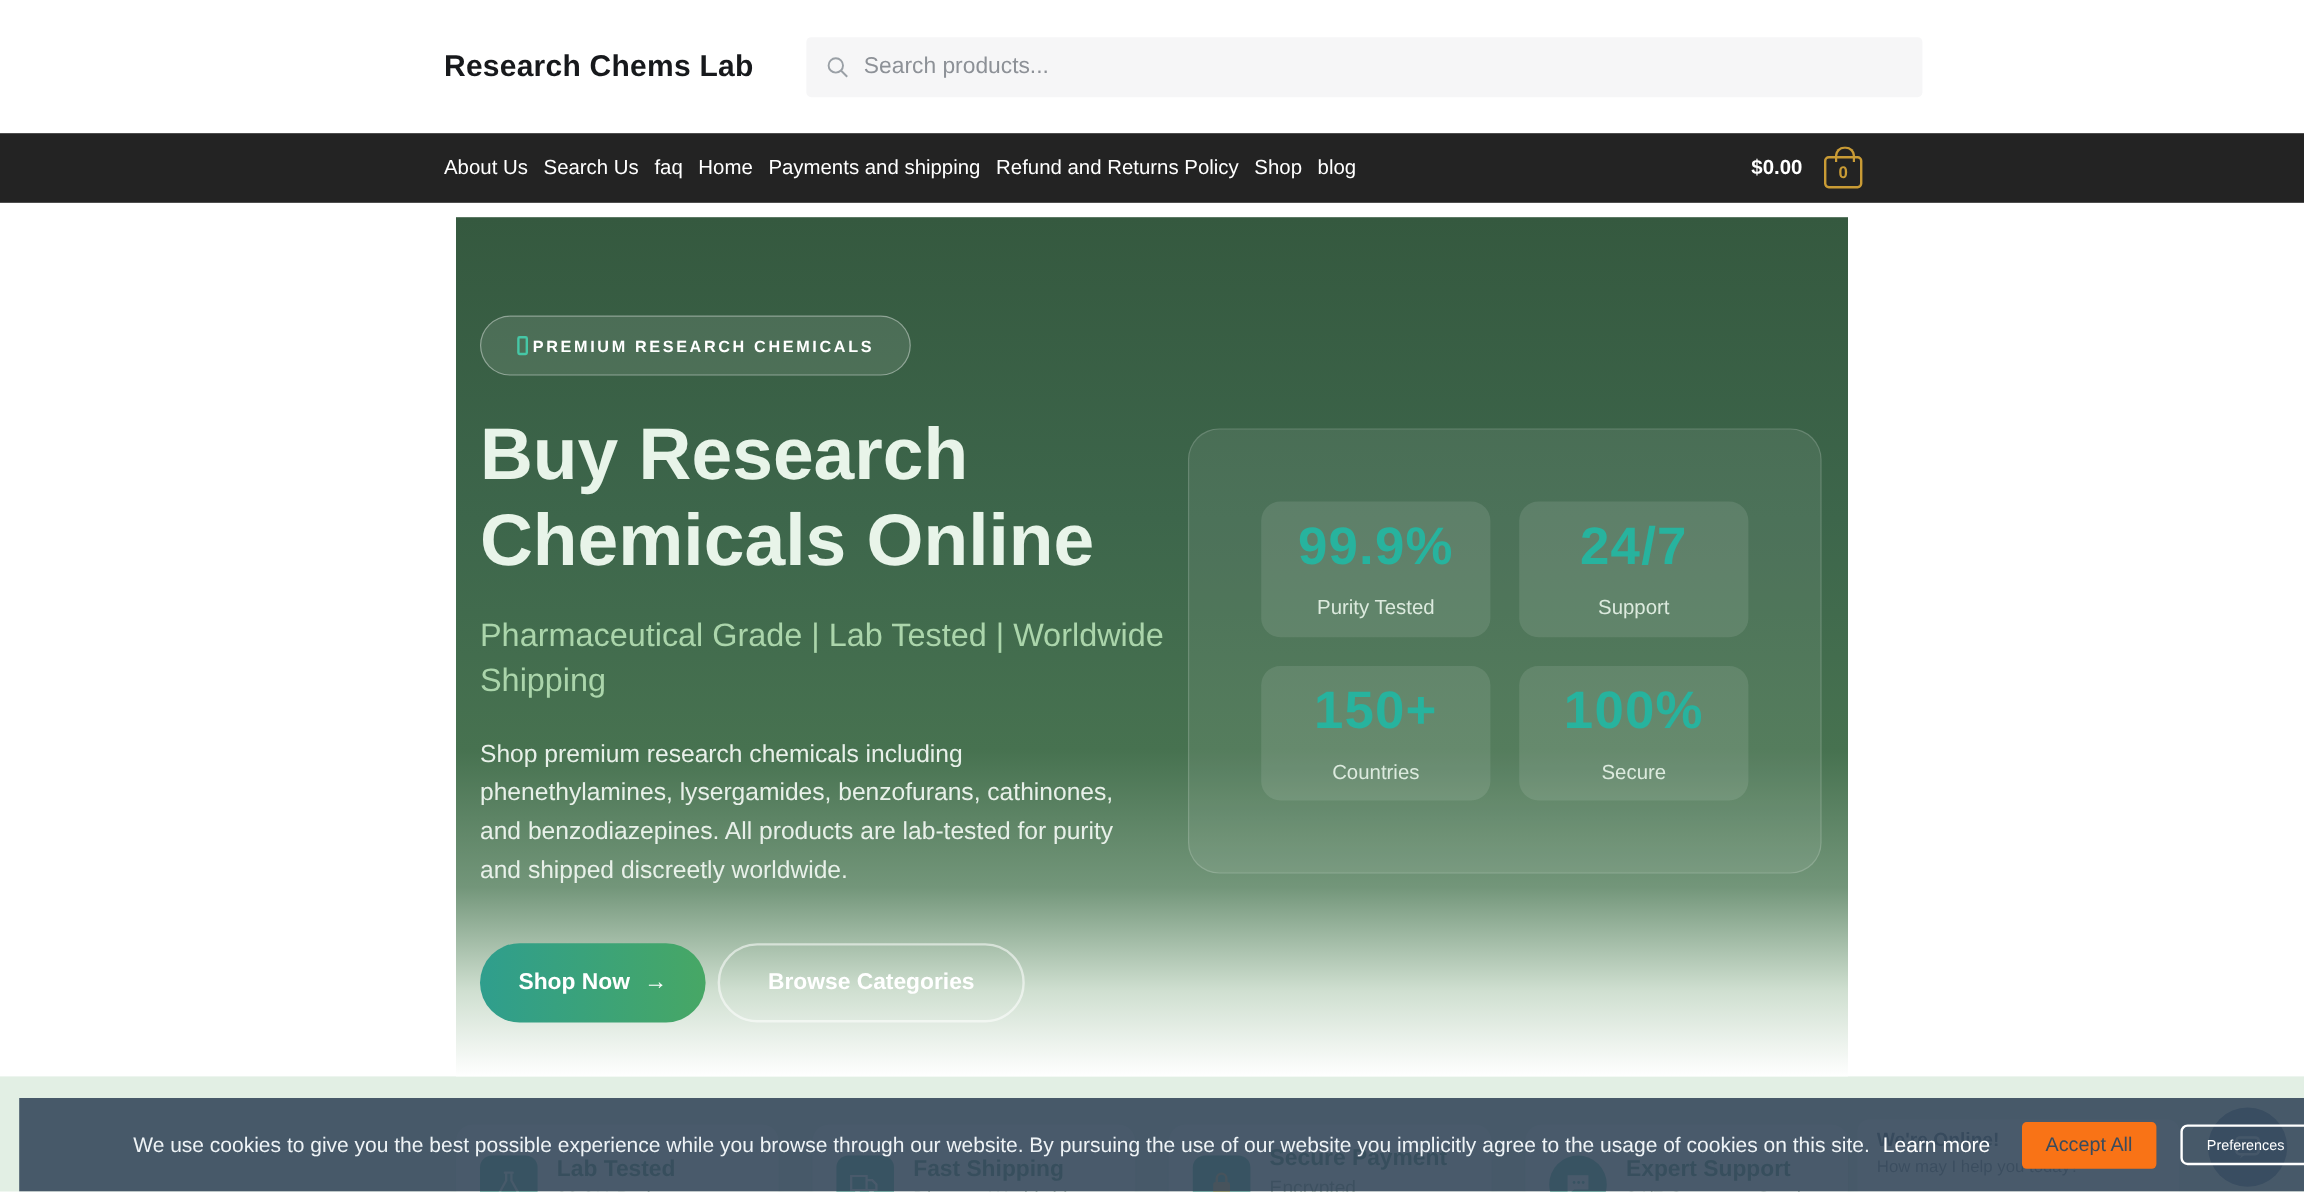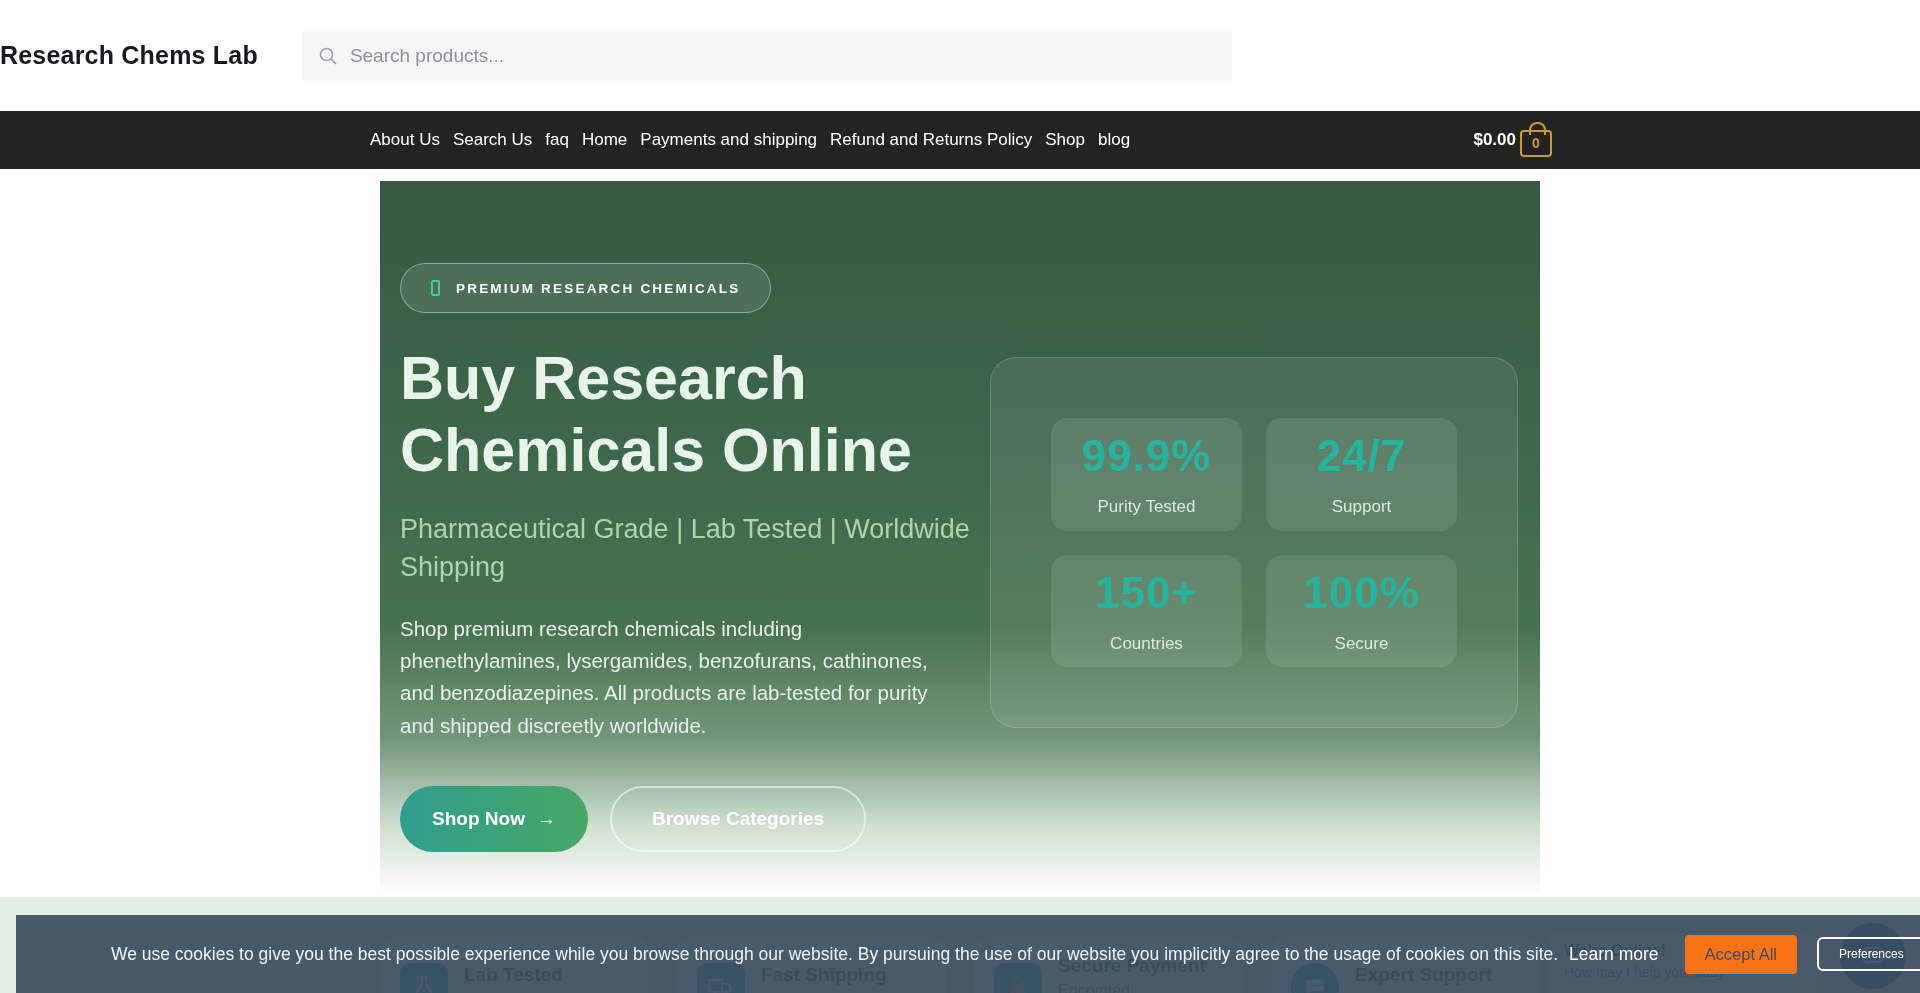--- a/index.html
+++ b/index.html
@@ -1,51 +1,51 @@
 <!DOCTYPE html>
 <html><head>
 <meta charset="utf-8">
 <style>
   * { margin:0; padding:0; box-sizing:border-box; }
   html,body { width:1920px; height:993px; overflow:hidden; background:#fff;
     font-family:"Liberation Sans", sans-serif; position:relative; }
 
   
   .header { height:111px; display:flex; align-items:center; background:#fff; }
-  .logo { font-size:25px; font-weight:bold; color:#17191c; letter-spacing:.2px; white-space:nowrap; }
+  .logo { margin-left:370px; font-size:25px; font-weight:bold; color:#17191c; letter-spacing:.2px; white-space:nowrap; }
   .searchbar { margin-left:44px; width:930px; height:50px; background:#f6f6f7; border-radius:4px;
     display:flex; align-items:center; padding:0 16px; }
   .searchbar svg { flex:0 0 auto; }
   .searchbar input { border:none; outline:none; background:transparent; margin-left:12px; width:100%;
     font-size:19px; color:#333; font-family:"Liberation Sans", sans-serif; }
   .searchbar input::placeholder { color:#8d9197; }
 
   
   .nav { height:58px; background:#232323; display:flex; align-items:center; }
   .nav-links { margin-left:370px; display:flex; gap:13px; align-items:center; }
   .nav-links a { color:#fff; text-decoration:none; font-size:17px; font-weight:500; white-space:nowrap; }
-  .cart { margin-left:auto; margin-right:368px; display:flex; align-items:center; gap:4px; cursor:pointer; }
+  .cart { margin-left:auto; margin-right:368px; display:flex; align-items:center; gap:18px; cursor:pointer; }
   .cart-total { color:#fff; font-weight:bold; font-size:17px; }
   .bag { position:relative; width:32px; height:27px; border:2px solid #c99b35; border-radius:4px;
     display:flex; align-items:center; justify-content:center; margin-top:6px; }
   .bag::before { content:""; position:absolute; top:-10px; left:7px; width:13px; height:11px;
     border:2px solid #c99b35; border-bottom:none; border-radius:8px 8px 0 0; }
   .bag span { color:#c99b35; font-weight:bold; font-size:14px; }
 
   
   .hero { width:1160px; height:716px; margin:12px auto 0; position:relative; padding:82px 0 0 20px;
     background:linear-gradient(180deg,#35593f 0%,#3d664b 35%,#477250 62%,#73967a 78%,#cfdfd0 90%,#ffffff 100%); }
-  .badge { display:inline-flex; align-items:center; gap:16px; height:50px; padding:0 30px;
+  .badge { display:inline-flex; align-items:center; gap:4px; height:50px; padding:0 30px;
     border-radius:25px; background:rgba(255,255,255,.10); border:1px solid rgba(255,255,255,.38);
     color:#fff; font-size:13.5px; font-weight:bold; letter-spacing:2.2px; }
   .badge-glyph { width:9px; height:16px; border:2px solid #46c7a6; border-radius:2px; display:inline-block; }
   .hero h1 { margin-top:30px; width:570px; font-size:61px; line-height:1.18; font-weight:bold; color:#e8f4e9; }
   .hero h2 { margin-top:24px; width:580px; font-size:27px; line-height:1.4; font-weight:normal; color:#abd5ab; }
   .hero p  { margin-top:26px; width:540px; font-size:20.5px; line-height:1.58; color:#e8f0e9; }
-  .cta-row { margin-top:44px; display:flex; gap:22px; align-items:flex-end; }
+  .cta-row { margin-top:44px; display:flex; gap:10px; align-items:flex-end; }
   .btn-primary { width:188px; height:66px; border:none; border-radius:33px; cursor:pointer;
     background:linear-gradient(90deg,#2f9e8d,#47a765); color:#fff; font-size:19px; font-weight:bold;
     display:flex; align-items:center; justify-content:center; gap:12px; font-family:"Liberation Sans", sans-serif; }
   .btn-secondary { height:66px; padding:0 40px; border-radius:33px; cursor:pointer;
     background:transparent; border:2px solid rgba(255,255,255,.55); color:#fff; font-size:19px; font-weight:bold;
     font-family:"Liberation Sans", sans-serif; }
 
   .stats-panel { position:absolute; right:22px; top:176px; width:528px; height:371px;
     background:rgba(255,255,255,.08); border:1px solid rgba(255,255,255,.16); border-radius:26px;
     padding:60px; display:grid; grid-template-columns:1fr 1fr; gap:24px; }

